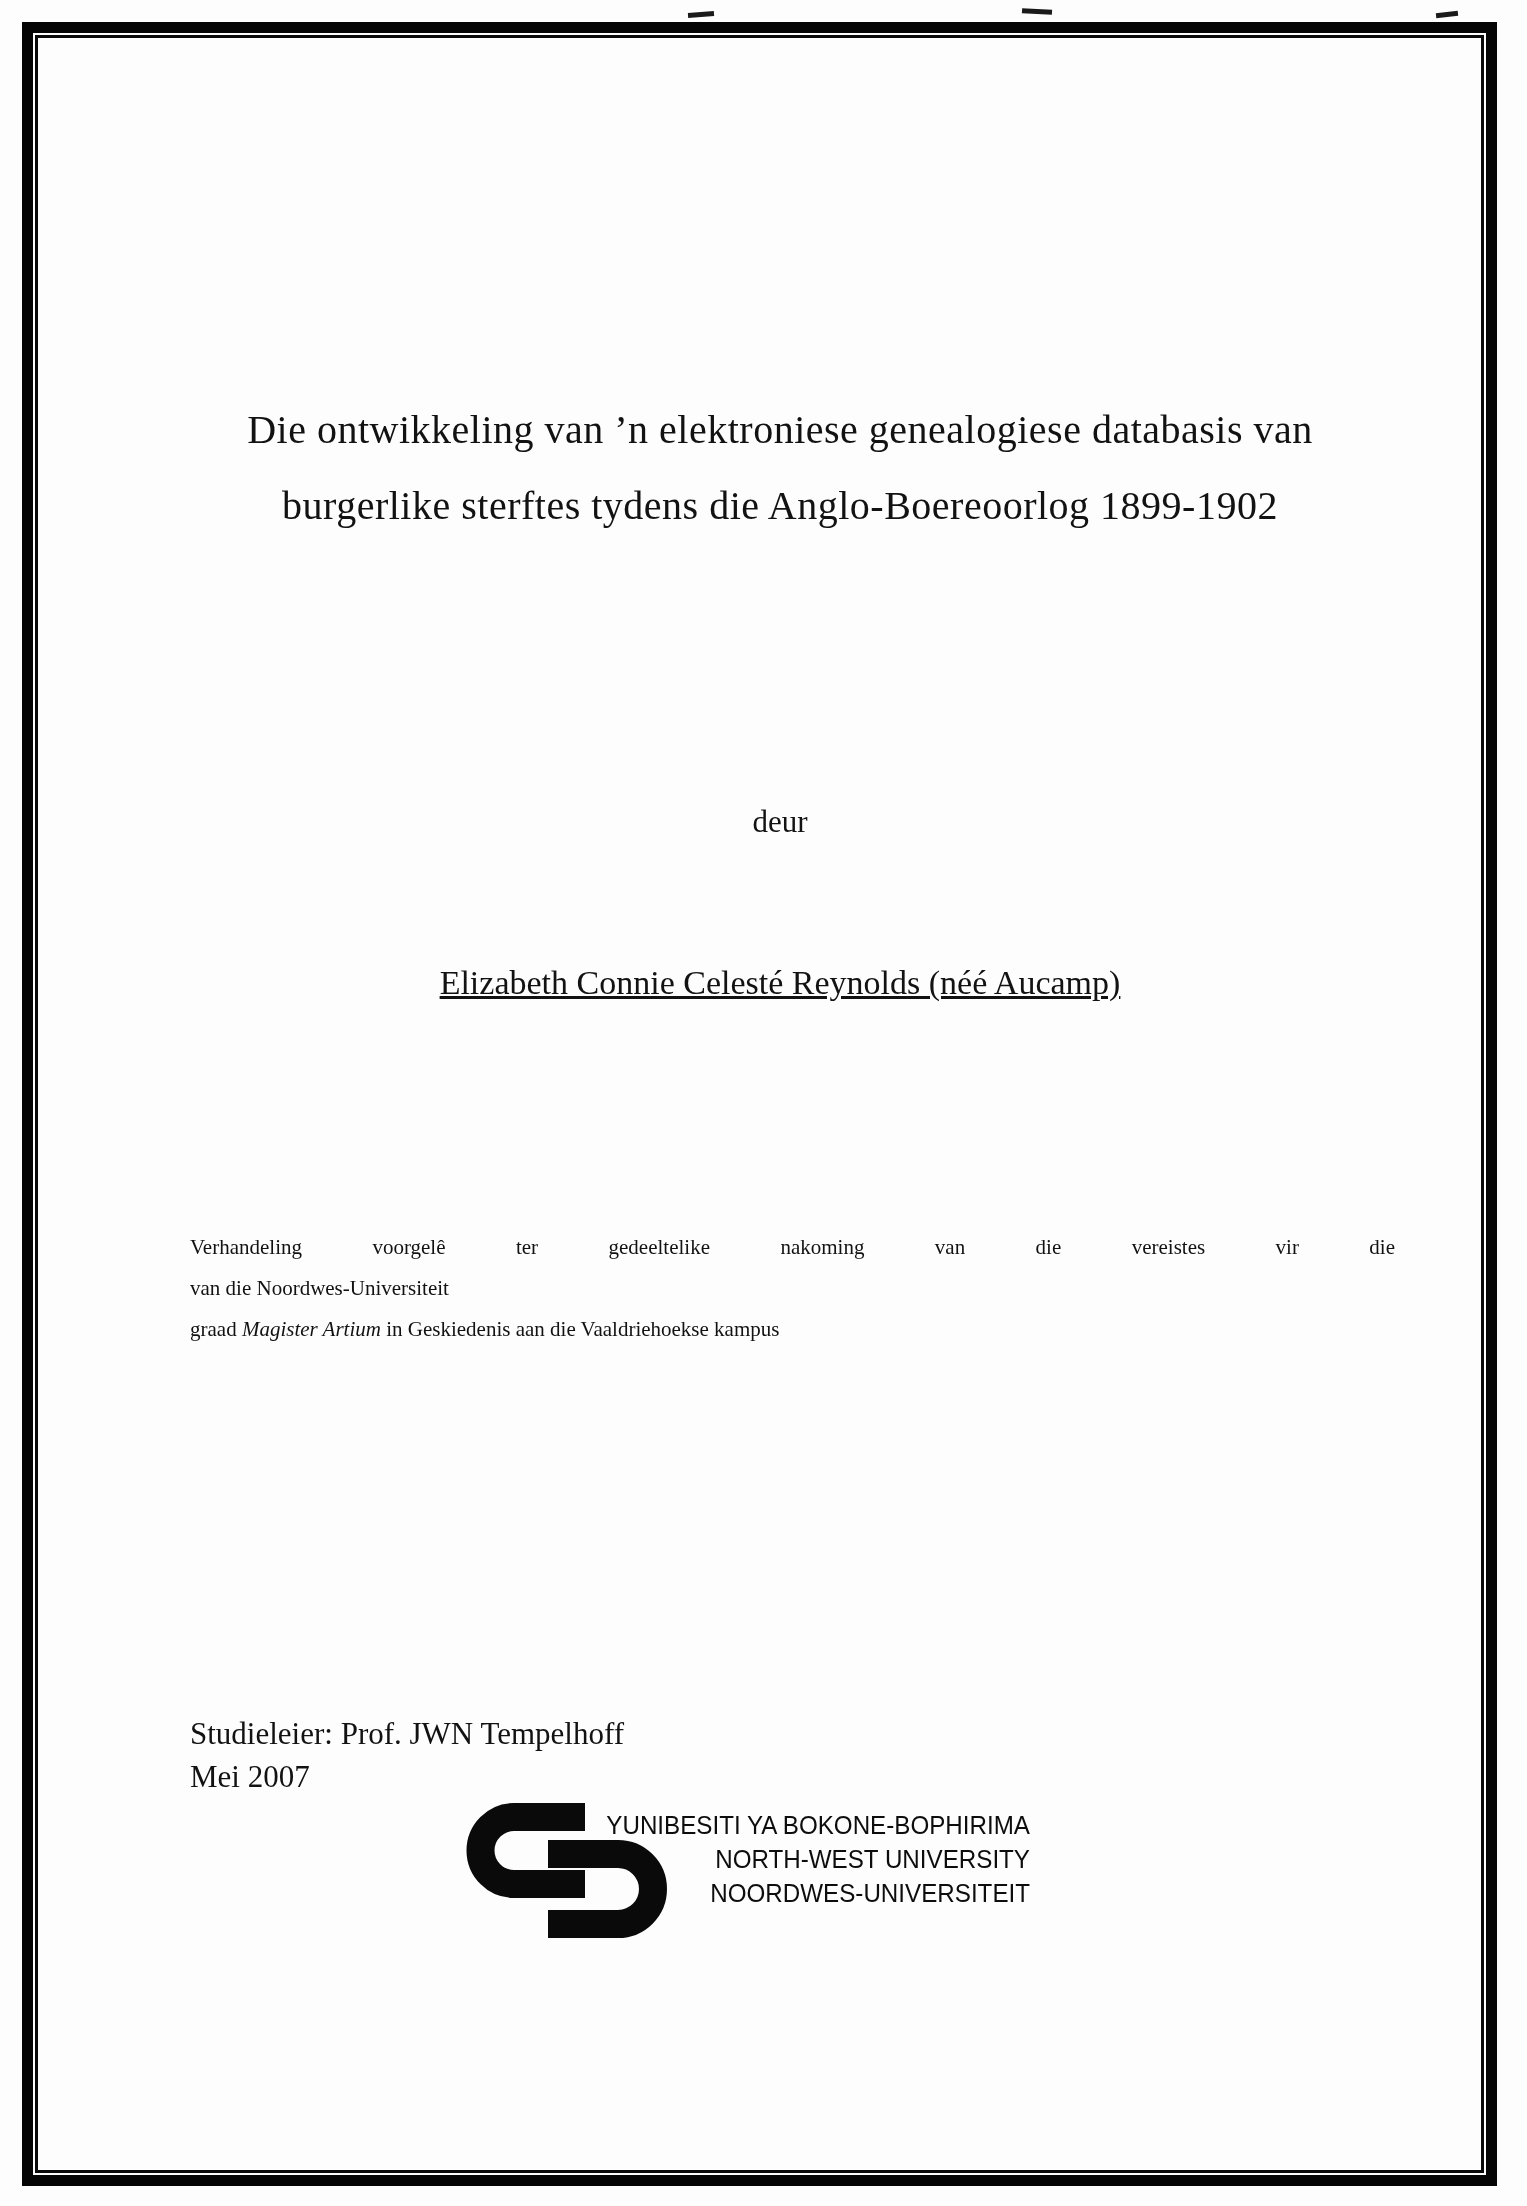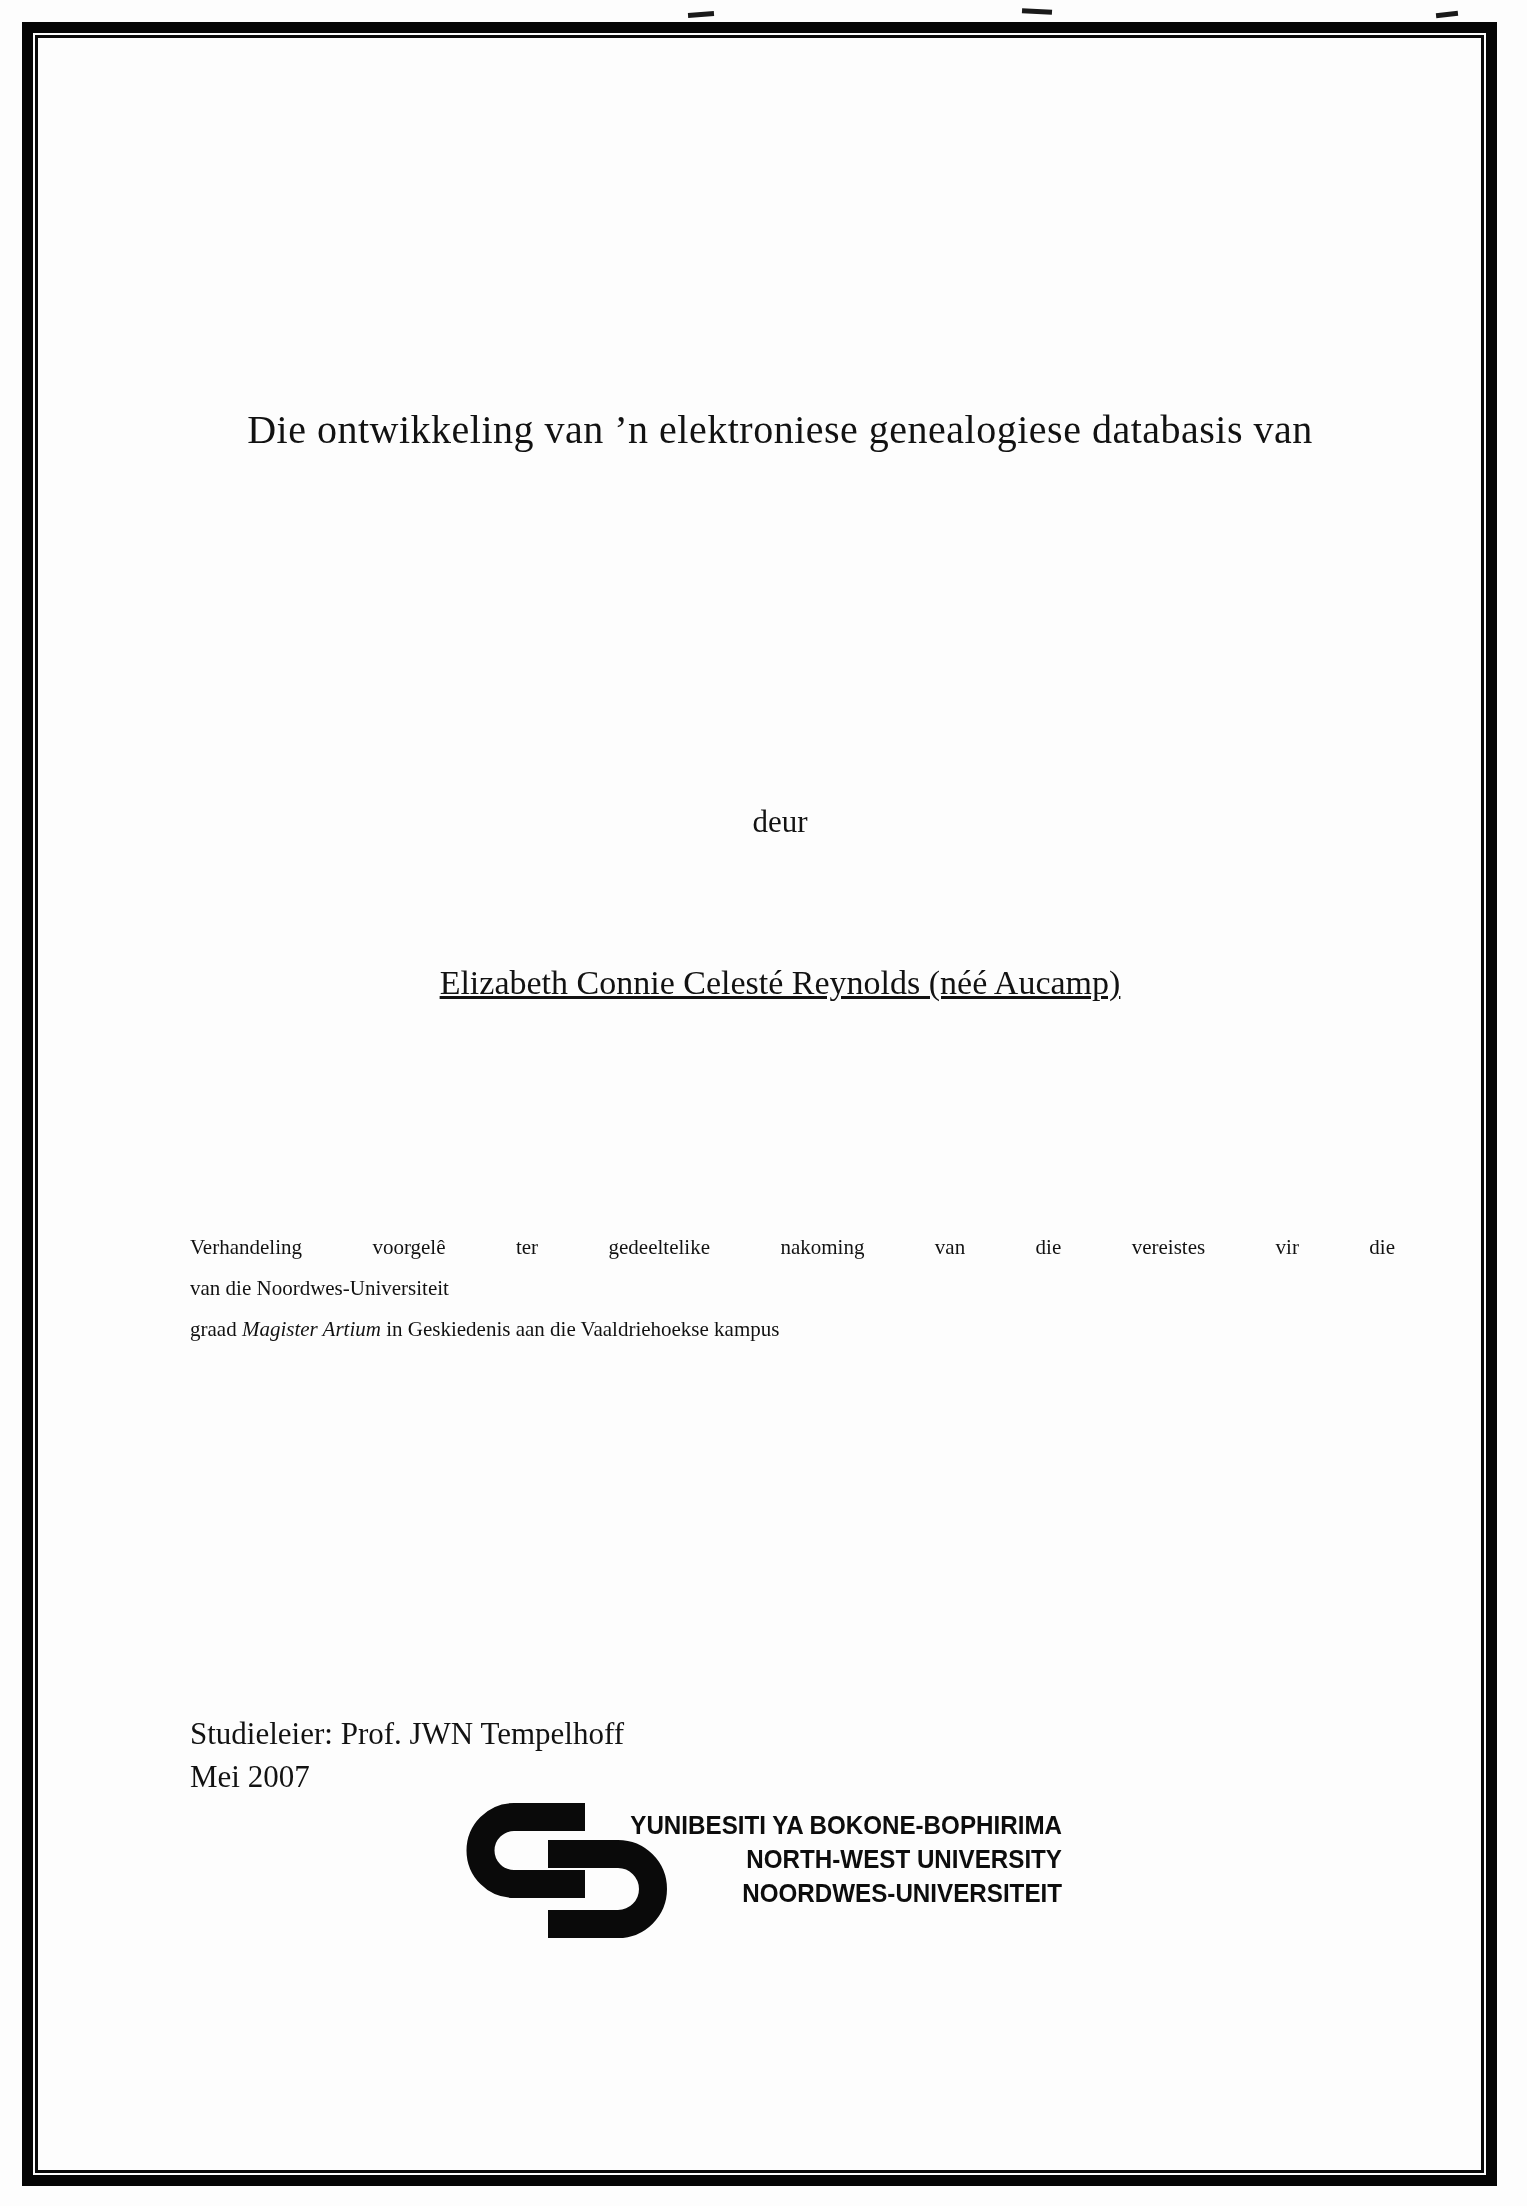--- a/index.html
+++ b/index.html
@@ -42,43 +42,44 @@
   .statement .justified{text-align:justify;text-align-last:justify;}
   .statement .it{font-style:italic;}
 
   .supervisor{
     position:absolute;left:190px;top:1712px;
     font-size:31px;line-height:43px;
   }
 
   .logo-mark{position:absolute;left:462px;top:1798px;}
   .logo-text{
-    position:absolute;left:562px;top:1808px;width:500px;
+    position:absolute;left:530px;top:1808px;width:500px;
     text-align:right;
     font-family:"Liberation Sans", sans-serif;
-    font-weight:bold;font-size:26px;line-height:34px;
+    font-weight:normal;font-size:26px;line-height:34px;
     color:#0d0d0d;white-space:nowrap;
   }
   .logo-text .lline{transform:scaleX(0.93);transform-origin:right center;}
 </style>
 </head>
 <body>
 
 <div class="scan">
 
   <div class="speck s1"></div>
   <div class="speck s2"></div>
   <div class="speck s3"></div>
 
   <div class="frame-outer">
     <div class="frame-inner"></div>
   </div>
 
   <div class="center-col title">
     <div>Die ontwikkeling van ’n elektroniese genealogiese databasis van</div>
+    <div>burgerlike sterftes tydens die Anglo-Boereoorlog 1899-1902</div>
   </div>
 
   <div class="center-col byline">deur</div>
 
   <div class="center-col author">Elizabeth Connie Celesté Reynolds (néé Aucamp)</div>
 
   <div class="statement">
     <div class="justified">Verhandeling voorgelê ter gedeeltelike nakoming van die vereistes vir die</div>
     <div>van die Noordwes-Universiteit</div>
     <div><span>graad </span><span class="it">Magister Artium</span><span> in Geskiedenis aan die Vaaldriehoekse kampus</span></div>

